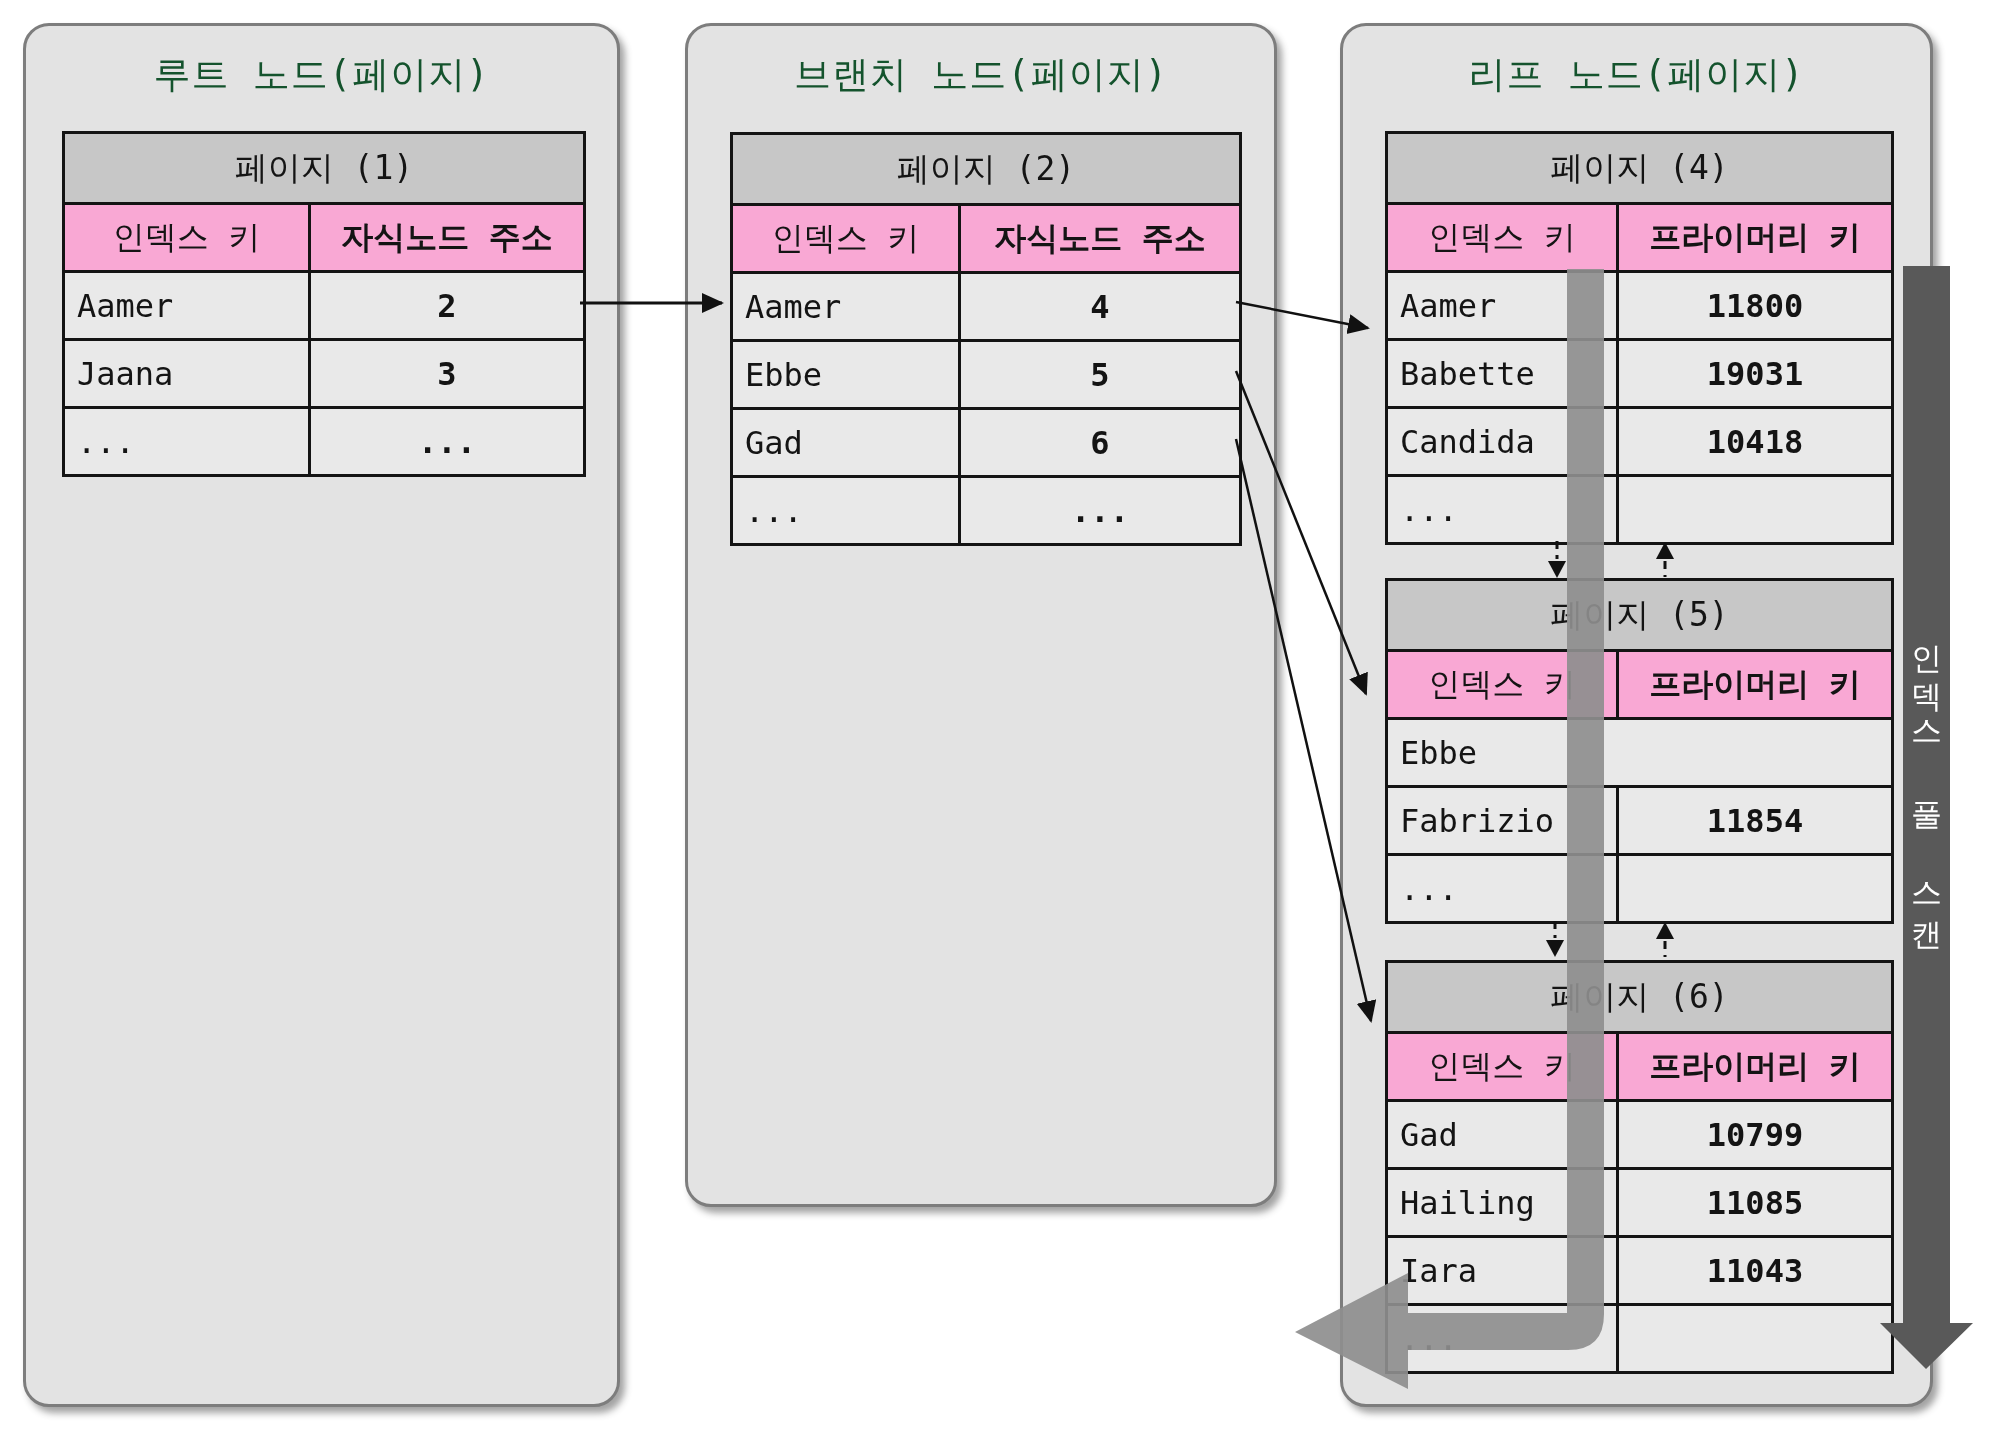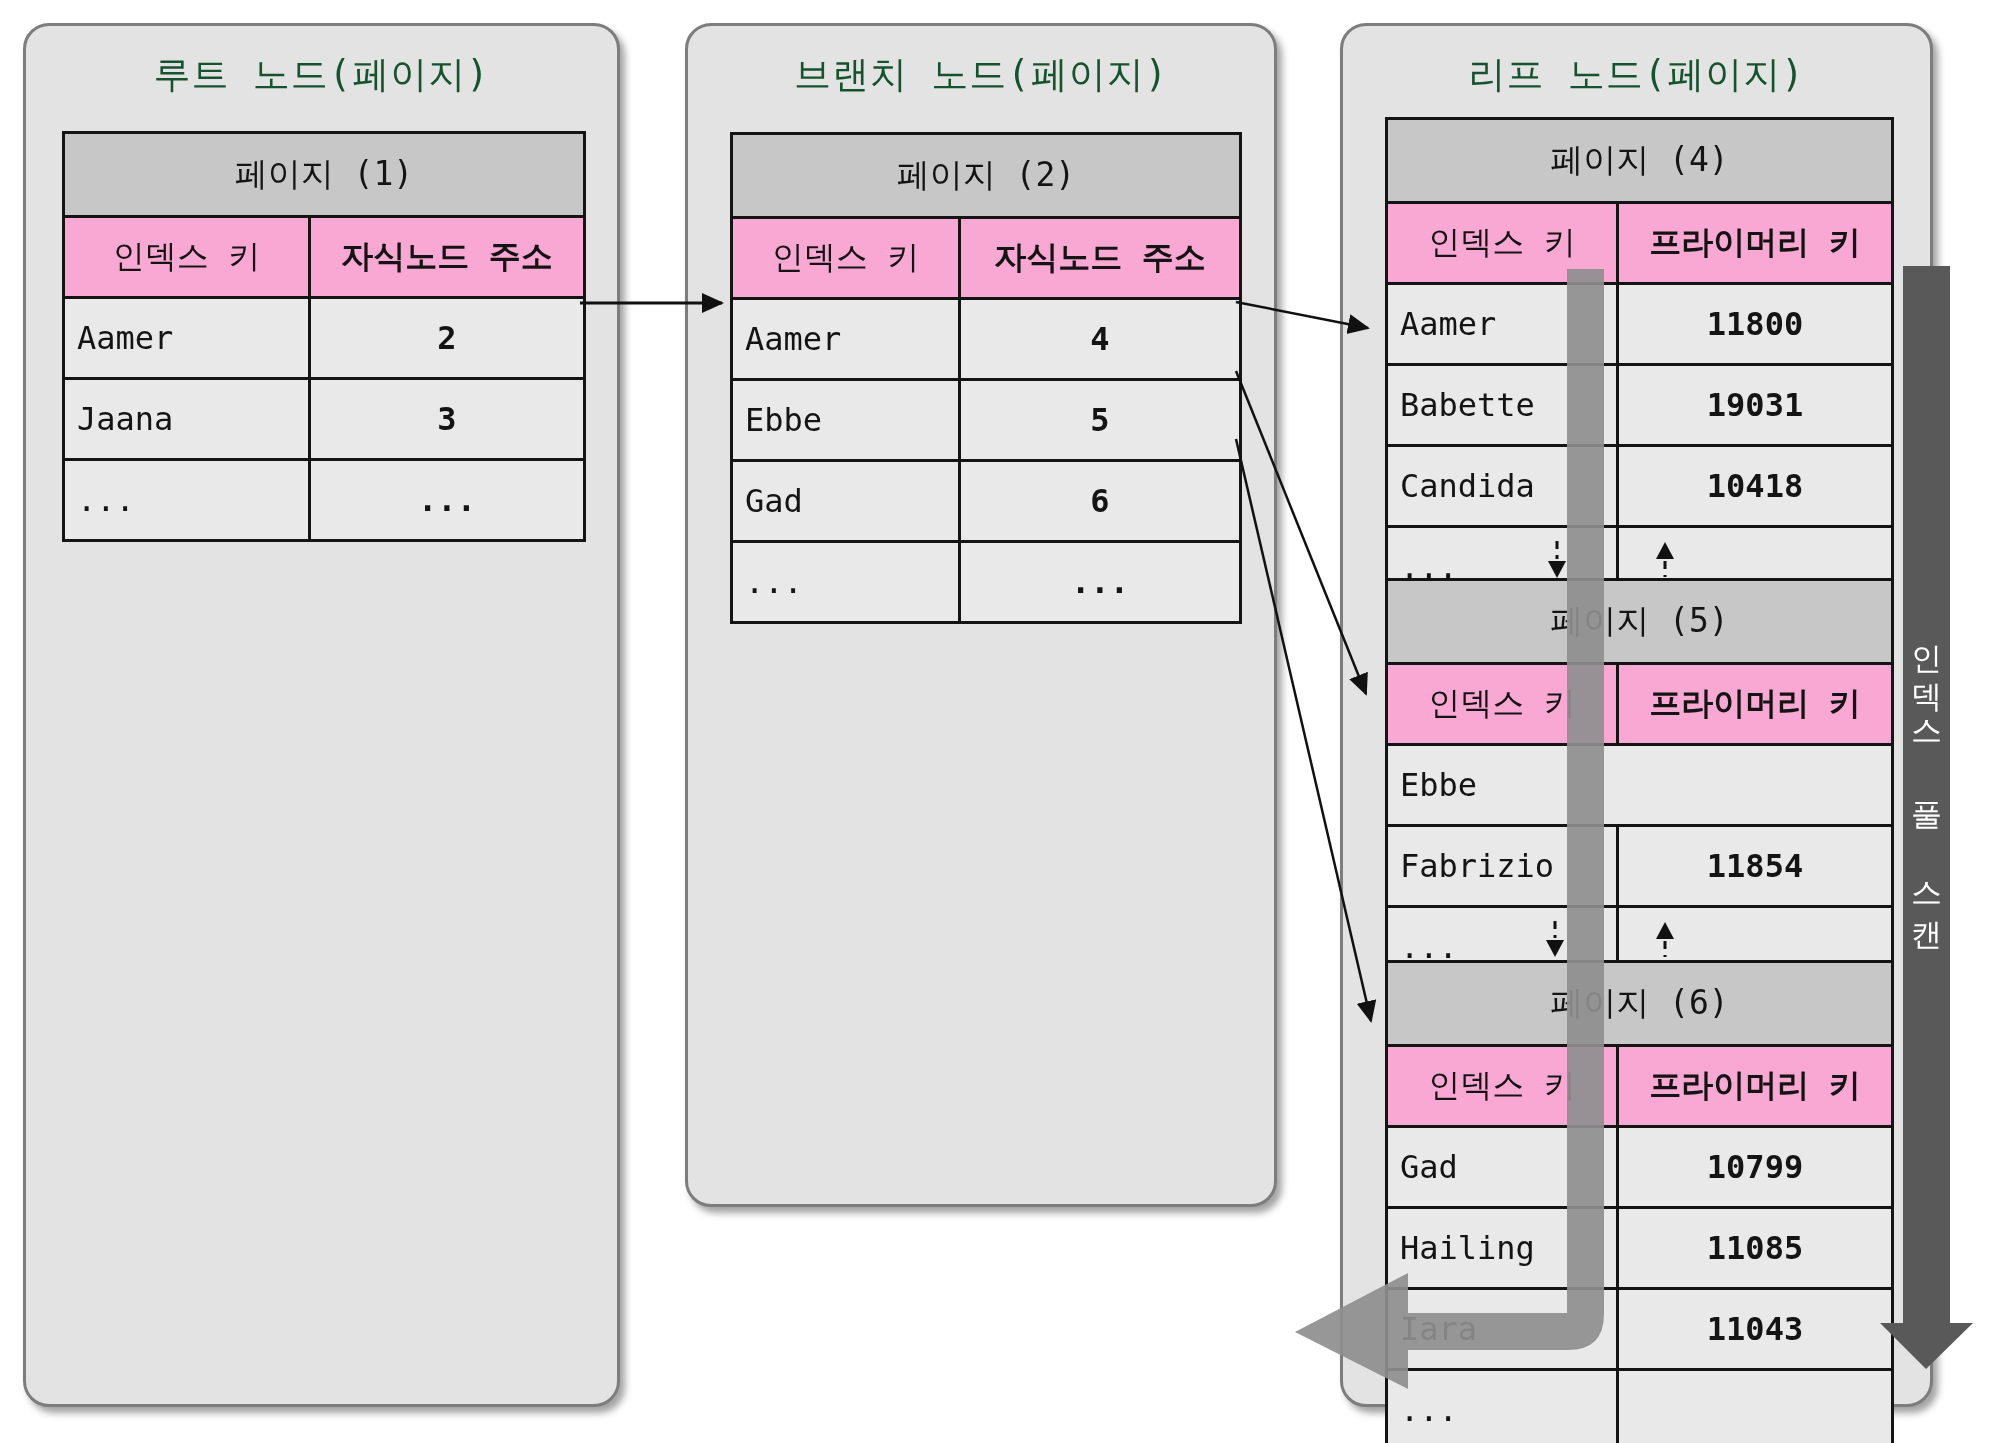--- a/index.html
+++ b/index.html
@@ -14,21 +14,21 @@
     box-sizing:border-box;
   }
   .panel-title{
     position:absolute;left:0;right:0;top:24px;text-align:center;
     font-size:37px;letter-spacing:1px;color:#14532d;
   }
   .tbl{
     position:absolute;border:3px solid #141414;background:#e9e9e9;
     box-sizing:content-box;z-index:2;
   }
-  .trow{display:flex;height:81px;border-top:3px solid #141414;box-sizing:border-box;}
+  .trow{display:flex;height:68px;border-top:3px solid #141414;box-sizing:border-box;}
   .trow:first-child{border-top:none;}
   .trow.title{
     background:#c7c7c7;justify-content:center;align-items:center;
     font-size:33px;
   }
   .trow.hdr{background:#f9a8d4;}
   .cell{display:flex;align-items:center;box-sizing:border-box;font-size:32px;min-width:0;}
   .cell.c1{width:var(--c1);padding-left:12px;}
   .cell.c2{flex:1;border-left:3px solid #141414;justify-content:center;font-weight:bold;}
   .trow.hdr .cell.c1{justify-content:center;padding-left:0;}
@@ -89,21 +89,21 @@
     </div>
     <div class="trow">
       <div class="cell c1">Gad</div>
       <div class="cell c2">6</div>
     </div>
     <div class="trow">
       <div class="cell c1">...</div>
       <div class="cell c2">...</div>
     </div>
   </div>
-<div class="tbl" style="left:1385px;top:117px; width:503px; --c1:228px;">
+<div class="tbl" style="left:1385px;top:131px; width:503px; --c1:228px;">
     <div class="trow title">페이지 (4)</div>
     <div class="trow hdr">
       <div class="cell c1">인덱스 키</div>
       <div class="cell c2">프라이머리 키</div>
     </div>
     <div class="trow">
       <div class="cell c1">Aamer</div>
       <div class="cell c2">11800</div>
     </div>
     <div class="trow">

